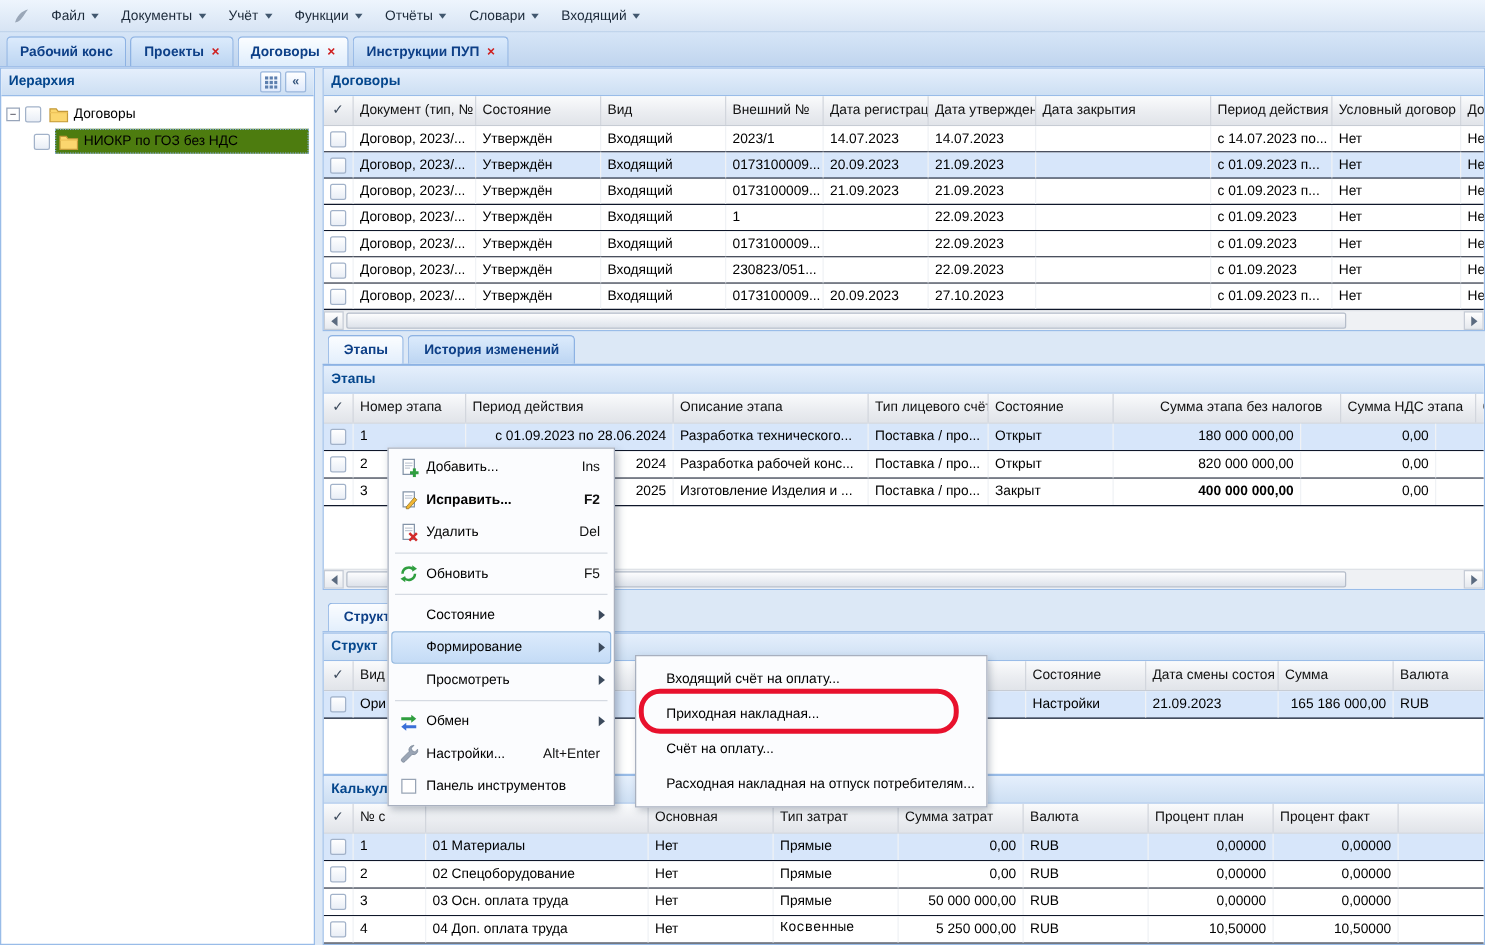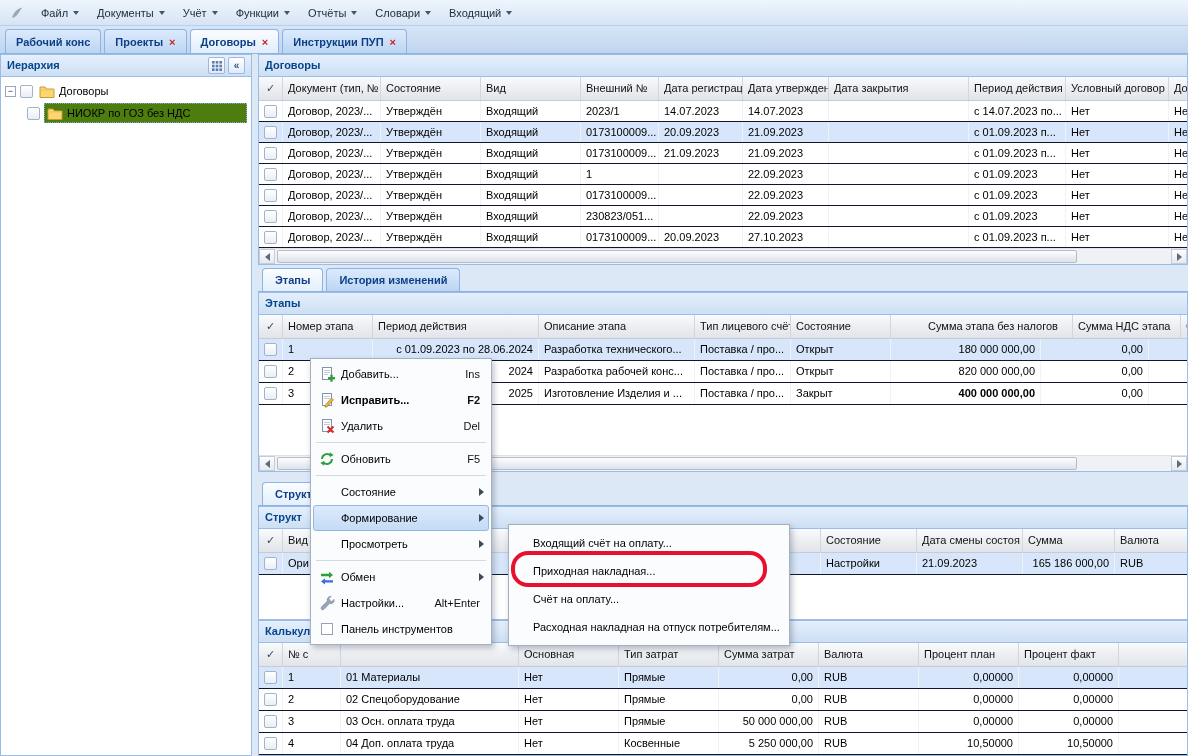--- a/index.html
+++ b/index.html
@@ -506,21 +506,21 @@
         <div class="g-c r" style="width: 100px;">0,00000</div>
         <div class="g-c" style="width: 70px;"></div>
       </div>
       <div class="g-row">
         <div class="g-c ck" style="width: 24px;">
           <div class="cbx"></div>
         </div>
         <div class="g-c" style="width: 58px;">4</div>
         <div class="g-c" style="width: 178px;">04 Доп. оплата труда</div>
         <div class="g-c" style="width: 100px;">Нет</div>
-        <div class="g-c" style="width: 100px;">Косвенные</div>
+        <div class="g-c" style="width: 100px; font-family: Liberation Mono, monospace;">Косвенные</div>
         <div class="g-c r" style="width: 100px;">5 250 000,00</div>
         <div class="g-c" style="width: 100px;">RUB</div>
         <div class="g-c r" style="width: 100px;">10,50000</div>
         <div class="g-c r" style="width: 100px;">10,50000</div>
         <div class="g-c" style="width: 70px;"></div>
       </div>
     </div>
 </div>
 
 <div class="cmenu">

